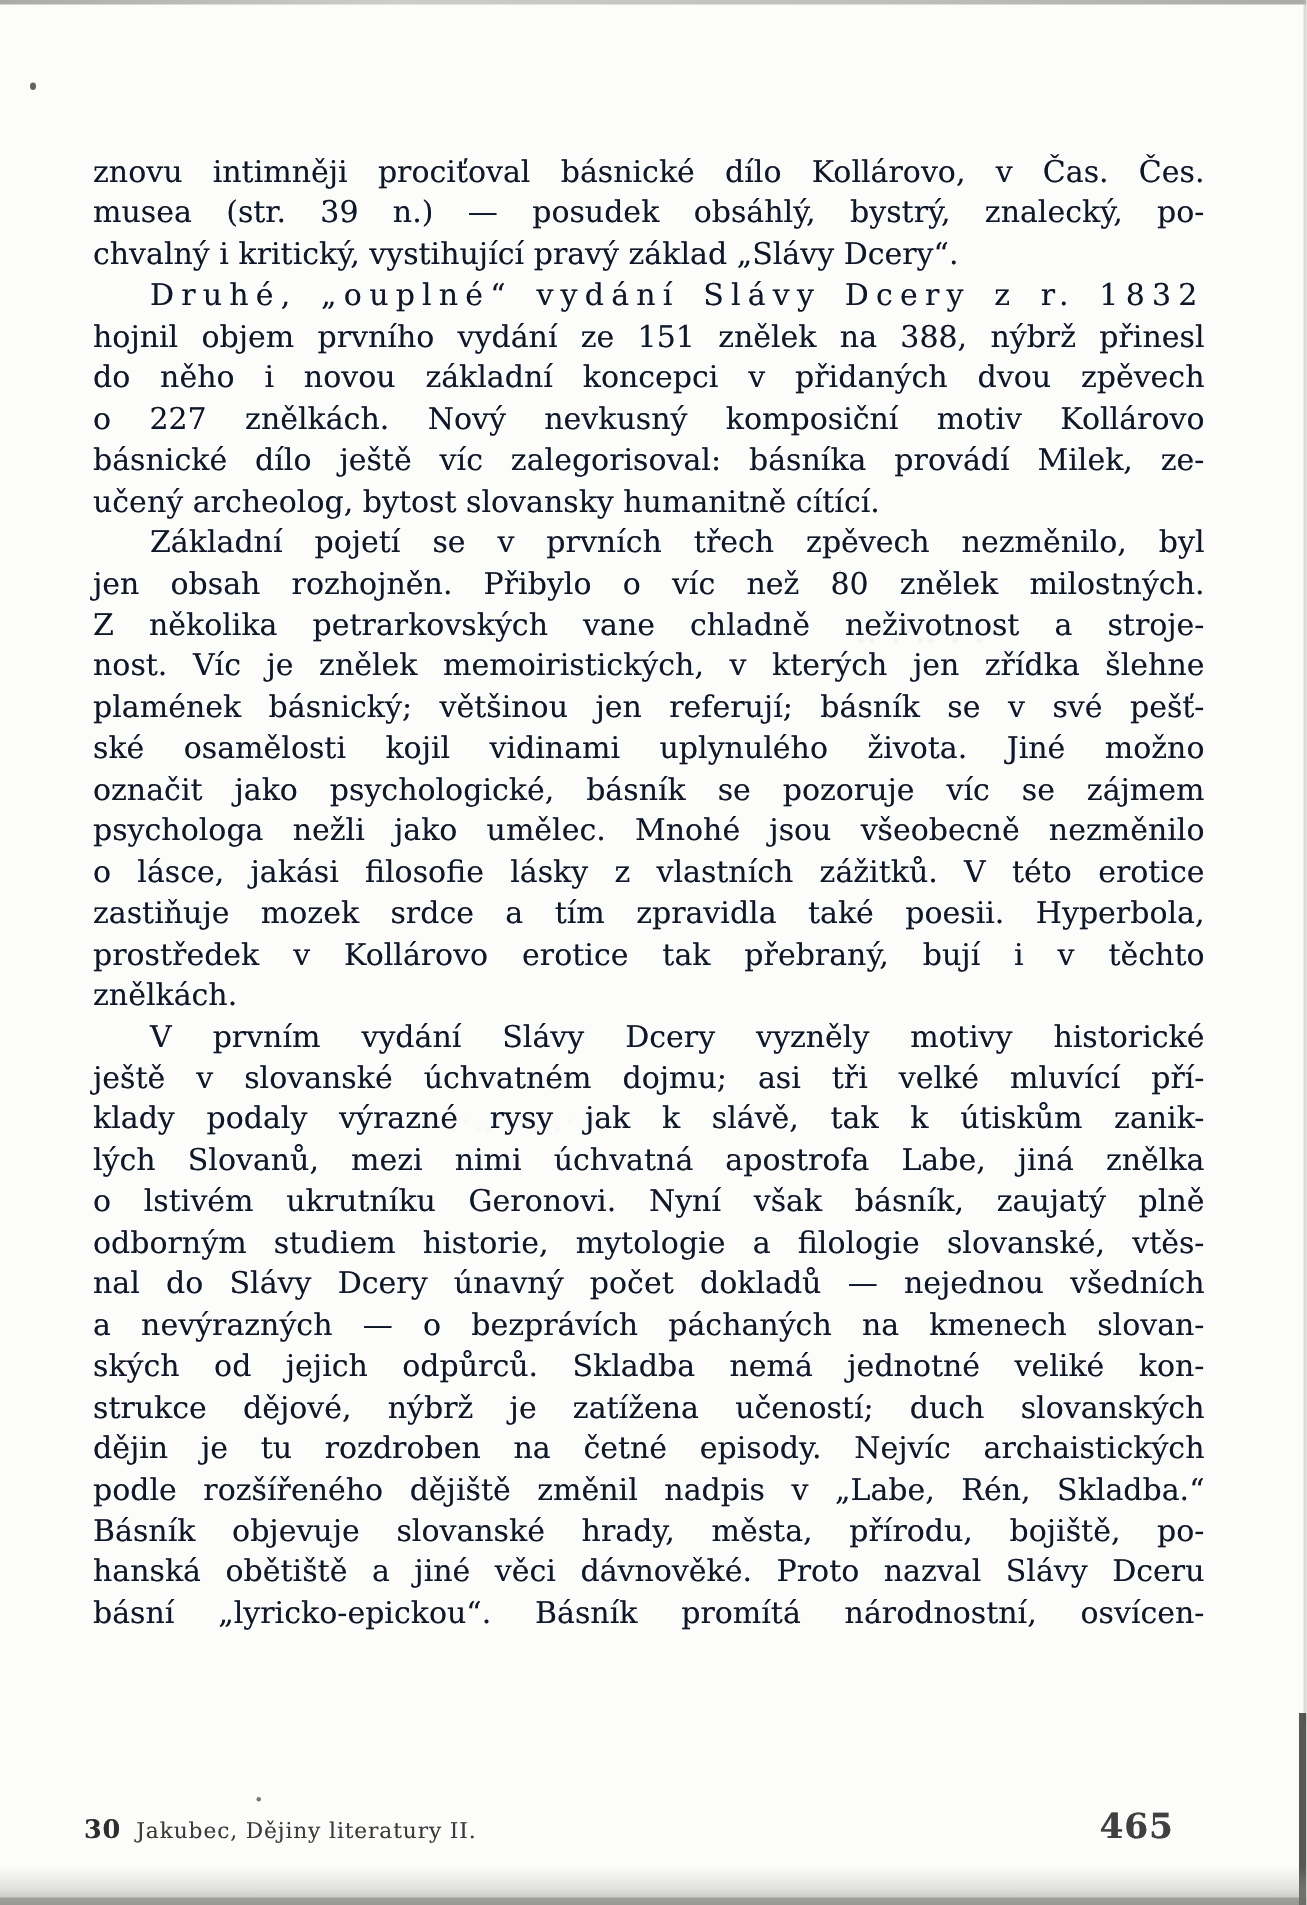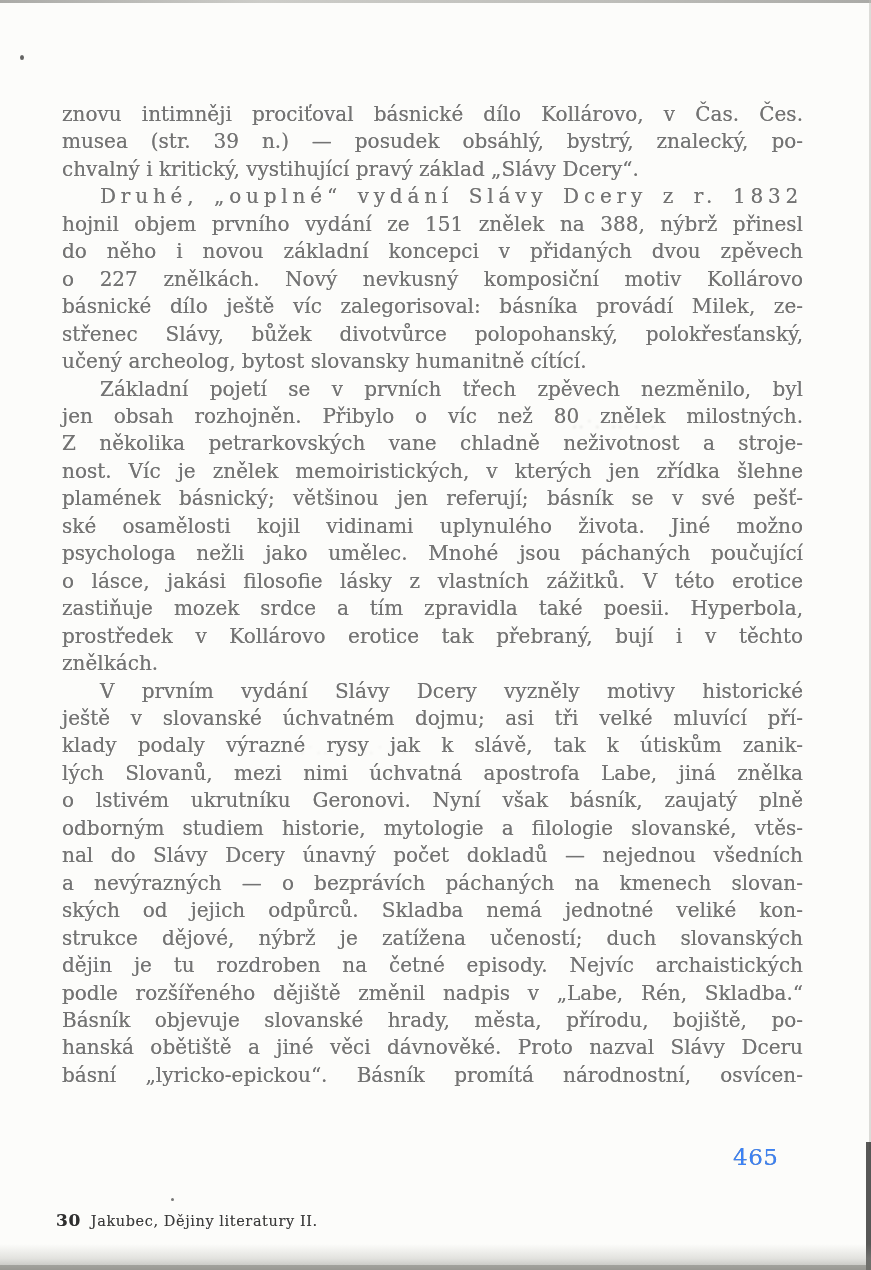--- a/index.html
+++ b/index.html
@@ -4,42 +4,42 @@
 <style>
   html,body{margin:0;padding:0;background:#d8d8d4;}
   .page{
     position:relative;width:871px;height:1270px;margin:0 auto;
     background:#fcfcfa;overflow:hidden;
     font-family:"DejaVu Serif","Liberation Serif",serif;
   }
   
   .text-block{
     position:absolute;left:62px;top:101px;width:741px;
-    color:#737373;font-size:20px;line-height:27.45px;
+    color:#0f172a;font-size:20px;line-height:27.45px;
     text-rendering:optimizeLegibility;
   }
   .para{margin:0;padding:0;}
   .para.indent .line:first-child{text-indent:38px;}
   .line{
     text-align:justify;text-align-last:justify;
     text-shadow:0 0 .35px rgba(20,20,20,.45);
     white-space:normal;
   }
   .line.left{text-align-last:left;}
   .line.spaced{letter-spacing:.24em;word-spacing:.18em;}
   
   .footer-left{
     position:absolute;left:56px;top:1210px;color:#3a3a3a;
     font-size:14.5px;letter-spacing:.04em;
     text-shadow:0 0 .3px rgba(40,40,40,.4);
   }
   .footer-left .sig{font-size:17px;font-weight:bold;margin-right:10px;color:#2e2e2e;}
   .page-number{
-    position:absolute;left:733px;top:1144px;color:#3b82f6;
-    font-size:23px;font-weight:normal;letter-spacing:.5px;
+    position:absolute;left:733px;top:1204px;color:#404040;
+    font-size:23px;font-weight:bold;letter-spacing:.5px;
     text-shadow:0 0 .3px rgba(20,20,20,.5);
   }
   
   .edge-top{position:absolute;left:0;top:0;width:100%;height:3px;
     background:linear-gradient(90deg,#8f8f8b,#bdbdb8 30%,#a9a9a4 70%,#8f8f8b);opacity:.75;}
   .edge-bottom{position:absolute;left:0;bottom:0;width:100%;height:26px;
     background:linear-gradient(180deg,rgba(175,175,168,0) 0%,rgba(168,168,160,.30) 55%,rgba(132,132,126,.55) 100%);}
   .edge-bottom-line{position:absolute;left:0;bottom:0;width:100%;height:5px;background:rgba(110,110,104,.45);}
   .edge-right-dark{position:absolute;right:0;top:1142px;width:5px;height:128px;background:#3a3a38;opacity:.85;}
   .edge-right-faint{position:absolute;right:0;top:0;width:2px;height:1150px;background:#bcbcb6;opacity:.5;}
@@ -71,31 +71,31 @@
         <div class="line">znovu intimněji prociťoval básnické dílo Kollárovo, v Čas. Čes.</div>
         <div class="line">musea (str. 39 n.) — posudek obsáhlý, bystrý, znalecký, po-</div>
         <div class="line left">chvalný i kritický, vystihující pravý základ „Slávy Dcery“.</div>
       </div>
       <div class="para indent">
         <div class="line spaced">Druhé, „ouplné“ vydání Slávy Dcery z r. 1832</div>
         <div class="line">hojnil objem prvního vydání ze 151 znělek na 388, nýbrž přinesl</div>
         <div class="line">do něho i novou základní koncepci v přidaných dvou zpěvech</div>
         <div class="line">o 227 znělkách. Nový nevkusný komposiční motiv Kollárovo</div>
         <div class="line">básnické dílo ještě víc zalegorisoval: básníka provádí Milek, ze-</div>
-        <div class="line">střenec Slávy, bůžek divotvůrce polopohanský, polokřesťanský,</div>
         <div class="line left">učený archeolog, bytost slovansky humanitně cítící.</div>
       </div>
       <div class="para indent">
         <div class="line">Základní pojetí se v prvních třech zpěvech nezměnilo, byl</div>
         <div class="line">jen obsah rozhojněn. Přibylo o víc než 80 znělek milostných.</div>
         <div class="line">Z několika petrarkovských vane chladně neživotnost a stroje-</div>
         <div class="line">nost. Víc je znělek memoiristických, v kterých jen zřídka šlehne</div>
         <div class="line">plamének básnický; většinou jen referují; básník se v své pešť-</div>
         <div class="line">ské osamělosti kojil vidinami uplynulého života. Jiné možno</div>
-        <div class="line">psychologa nežli jako umělec. Mnohé jsou páchaných poučující</div>
+        <div class="line">označit jako psychologické, básník se pozoruje víc se zájmem</div>
+        <div class="line">psychologa nežli jako umělec. Mnohé jsou všeobecně nezměnilo</div>
         <div class="line">o lásce, jakási filosofie lásky z vlastních zážitků. V této erotice</div>
         <div class="line">zastiňuje mozek srdce a tím zpravidla také poesii. Hyperbola,</div>
         <div class="line">prostředek v Kollárovo erotice tak přebraný, bují i v těchto</div>
         <div class="line left">znělkách.</div>
       </div>
       <div class="para indent">
         <div class="line">V prvním vydání Slávy Dcery vyzněly motivy historické</div>
         <div class="line">ještě v slovanské úchvatném dojmu; asi tři velké mluvící pří-</div>
         <div class="line">klady podaly výrazné rysy jak k slávě, tak k útiskům zanik-</div>
         <div class="line">lých Slovanů, mezi nimi úchvatná apostrofa Labe, jiná znělka</div>

